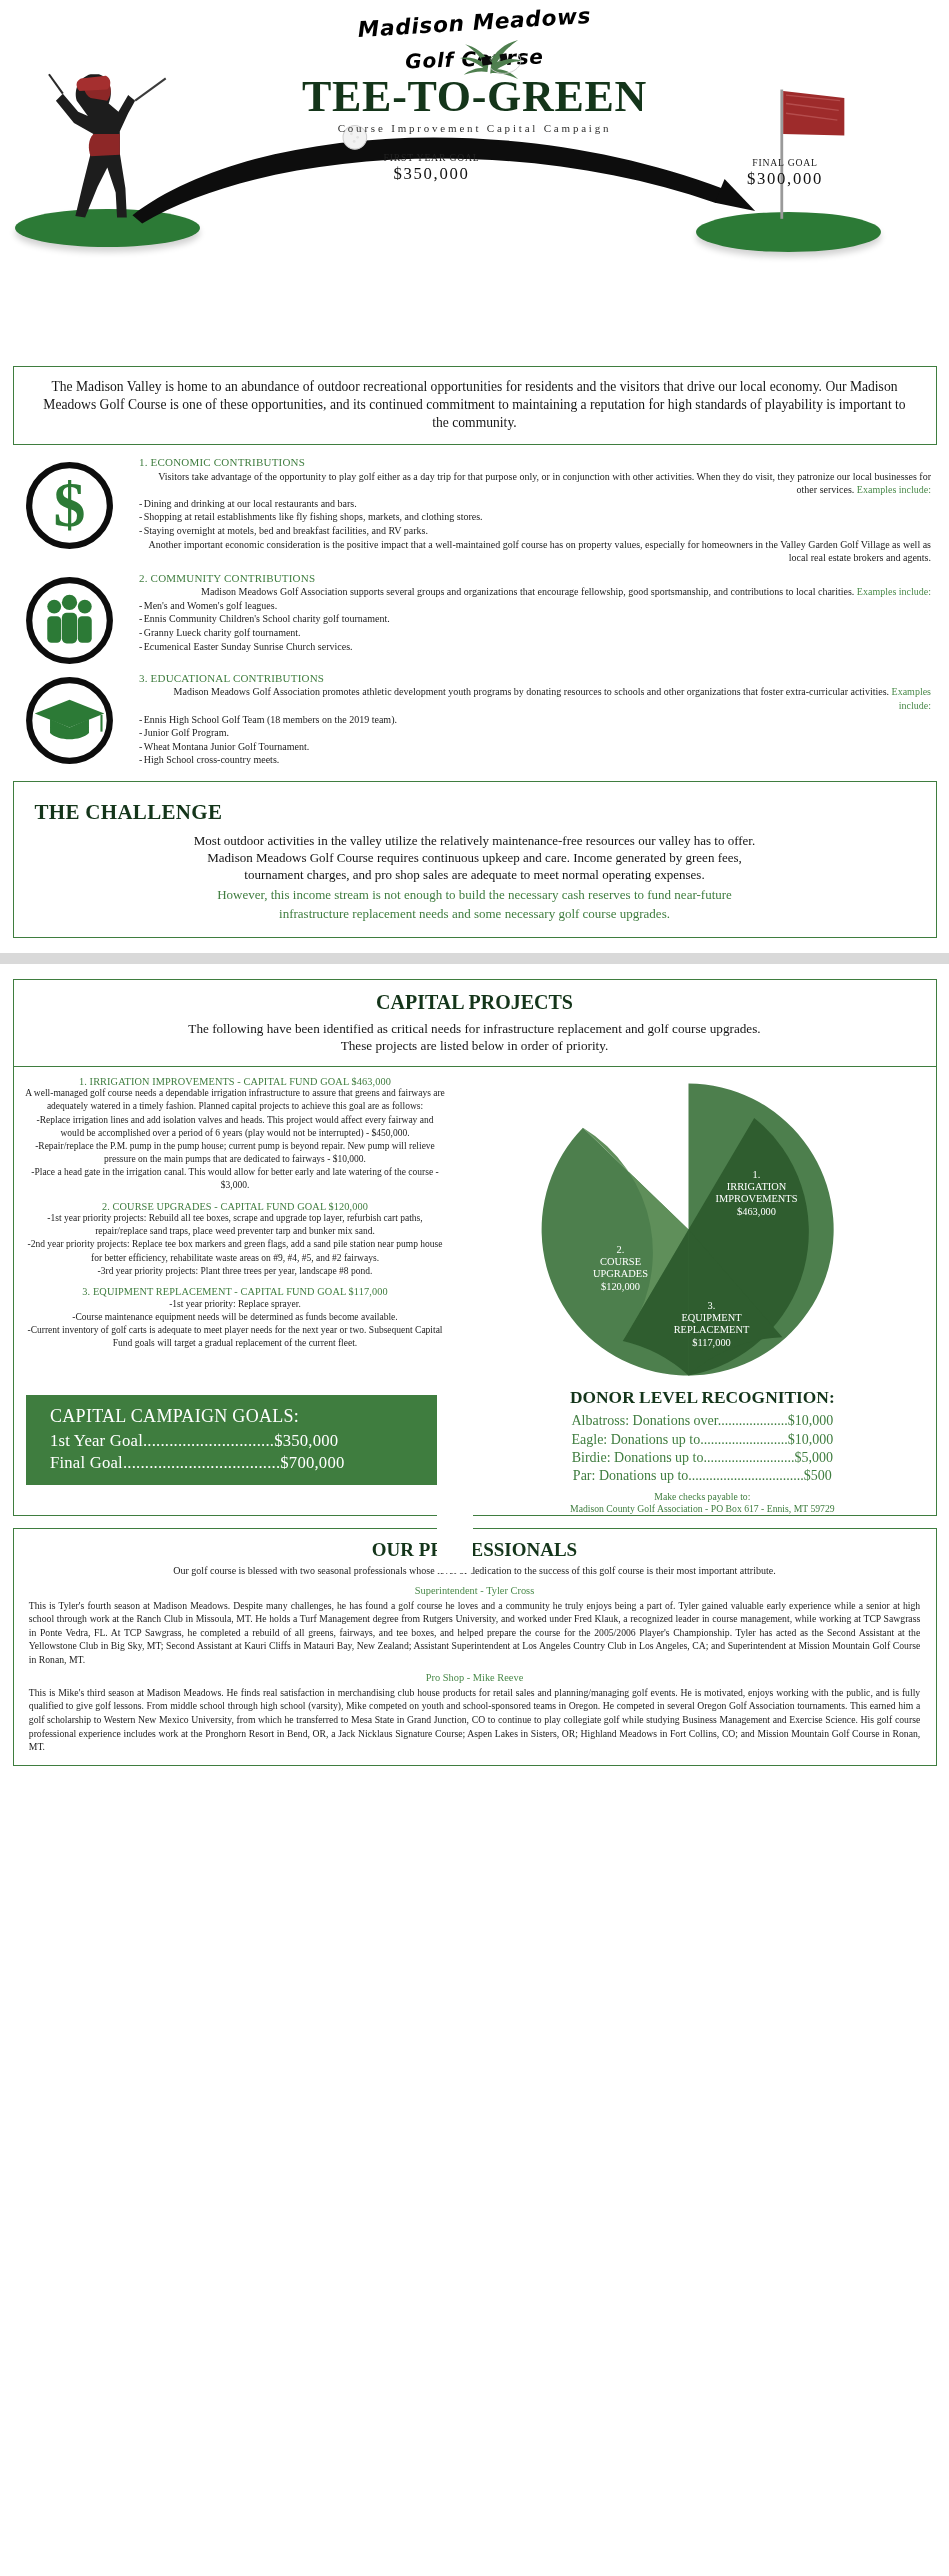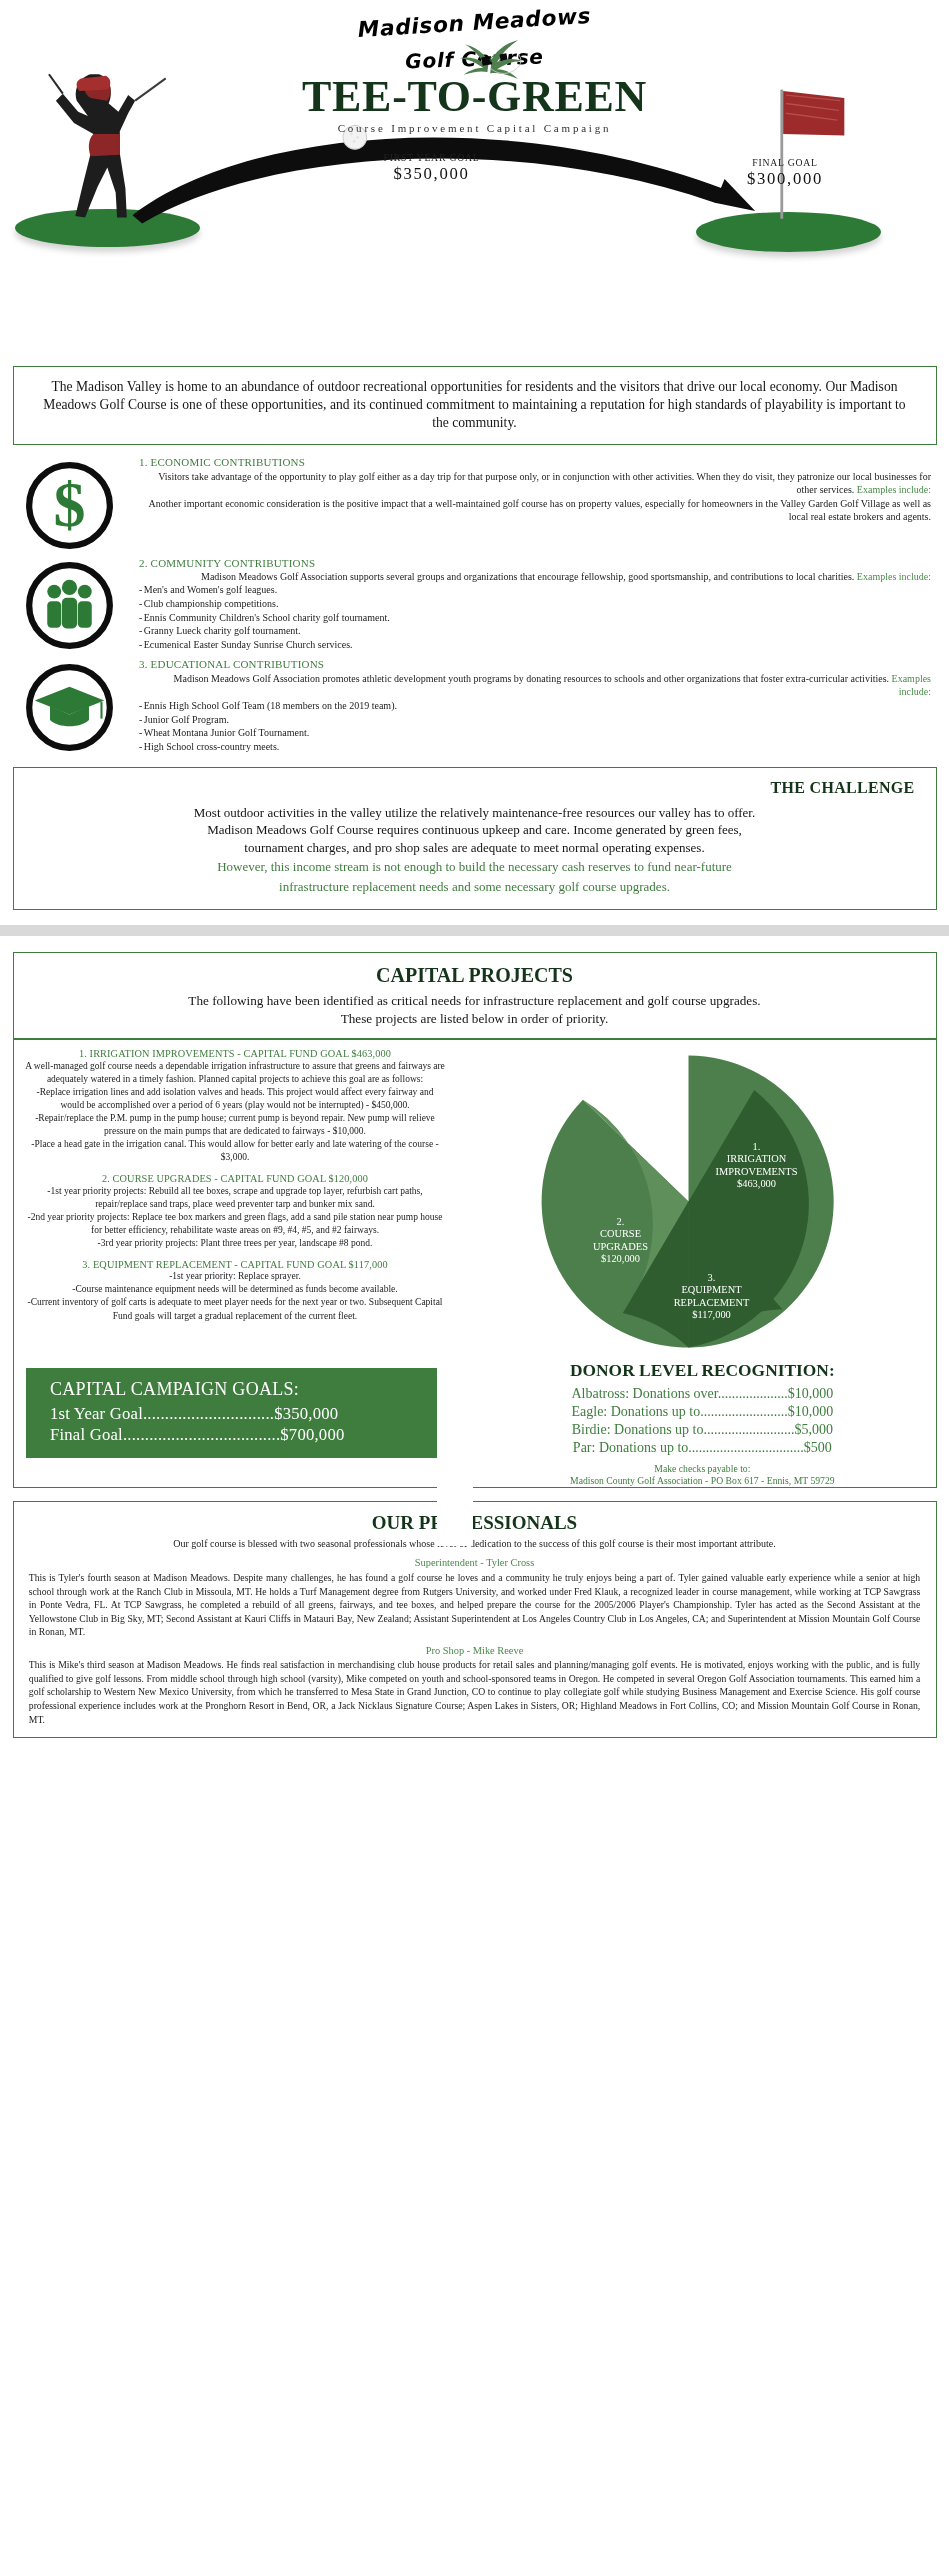--- a/index.html
+++ b/index.html
@@ -65,21 +65,21 @@
   }
   .contrib-body p { margin:0; font-size:10px; line-height:1.36; color:#1c1c1c;text-align:right; }
   .ex { color:#4a8a4a; }
   .bullets { margin:0; padding:0; list-style:none; }
   .bullets li { font-size:10px; line-height:1.36; color:#1c1c1c; }
   .bullets li:before { content:"-"; margin-right:1.4px; }
 
   
   .challenge { padding:9.7px 21px 14px; margin-top:4.2px; }
   .challenge h2 {
-    text-align:right; color:#14351a; font-size:16px; margin:1px 0 7px;
+    text-align:left; color:#14351a; font-size:21px; margin:8px 0 7px;
     font-weight:bold; letter-spacing:0.3px;
   }
   .challenge p { margin:0; text-align:center; font-size:13px; line-height:1.34; color:#141414; }
   .challenge p.accent { color:#3f7d3f; margin-top:2px; }
 
   .spacer-gray { height:11px; background:#d9d9d9; margin:15.3px 0 0; }
 
   
   .cap-outer { border:1.4px solid #3f7d3f; margin:15.3px 12.5px 0; padding:0; }
   .cap-head { padding:9.7px 14px 11px; }
@@ -193,20 +193,25 @@
     <div class="contrib-row">
       <div class="contrib-icon">
         <svg width="89" height="89" viewBox="0 0 128 128">
           <circle cx="64" cy="64" r="58" fill="none" stroke="#0d0d0d" stroke-width="9"></circle>
           <text x="64" y="94" text-anchor="middle" font-family="Liberation Serif, serif" font-size="92" font-weight="bold" fill="#2c7a36">$</text>
         </svg>
       </div>
       <div class="contrib-body">
         <div class="contrib-title">1. ECONOMIC CONTRIBUTIONS</div>
         <p><span>Visitors take advantage of the opportunity to play golf either as a day trip for that purpose only, or in conjunction with other activities. When they do visit, they patronize our local businesses for other services. </span><span class="ex">Examples include:</span></p>
+        <ul class="bullets">
+          <li>Dining and drinking at our local restaurants and bars.</li>
+          <li>Shopping at retail establishments like fly fishing shops, markets, and clothing stores.</li>
+          <li>Staying overnight at motels, bed and breakfast facilities, and RV parks.</li>
+        </ul>
         <p>Another important economic consideration is the positive impact that a well-maintained golf course has on property values, especially for homeowners in the Valley Garden Golf Village as well as local real estate brokers and agents.</p>
       </div>
     </div>
 
     <div class="contrib-row">
       <div class="contrib-icon">
         <svg width="89" height="89" viewBox="0 0 128 128">
           <circle cx="64" cy="64" r="58" fill="none" stroke="#0d0d0d" stroke-width="9"></circle>
           <circle cx="42" cy="44" r="10" fill="#2c7a36"></circle>
           <rect x="32" y="58" width="20" height="38" rx="6" fill="#2c7a36"></rect>
@@ -214,21 +219,20 @@
           <rect x="53" y="53" width="22" height="44" rx="7" fill="#2c7a36"></rect>
           <circle cx="86" cy="44" r="10" fill="#2c7a36"></circle>
           <rect x="76" y="58" width="20" height="38" rx="6" fill="#2c7a36"></rect>
         </svg>
       </div>
       <div class="contrib-body">
         <div class="contrib-title">2. COMMUNITY CONTRIBUTIONS</div>
         <p><span>Madison Meadows Golf Association supports several groups and organizations that encourage fellowship, good sportsmanship, and contributions to local charities. </span><span class="ex">Examples include:</span></p>
         <ul class="bullets">
           <li>Men's and Women's golf leagues.</li>
-          <li>Club championship competitions.</li>
           <li>Ennis Community Children's School charity golf tournament.</li>
           <li>Granny Lueck charity golf tournament.</li>
           <li>Ecumenical Easter Sunday Sunrise Church services.</li>
         </ul>
       </div>
     </div>
 
     <div class="contrib-row">
       <div class="contrib-icon">
         <svg width="89" height="89" viewBox="0 0 128 128">

